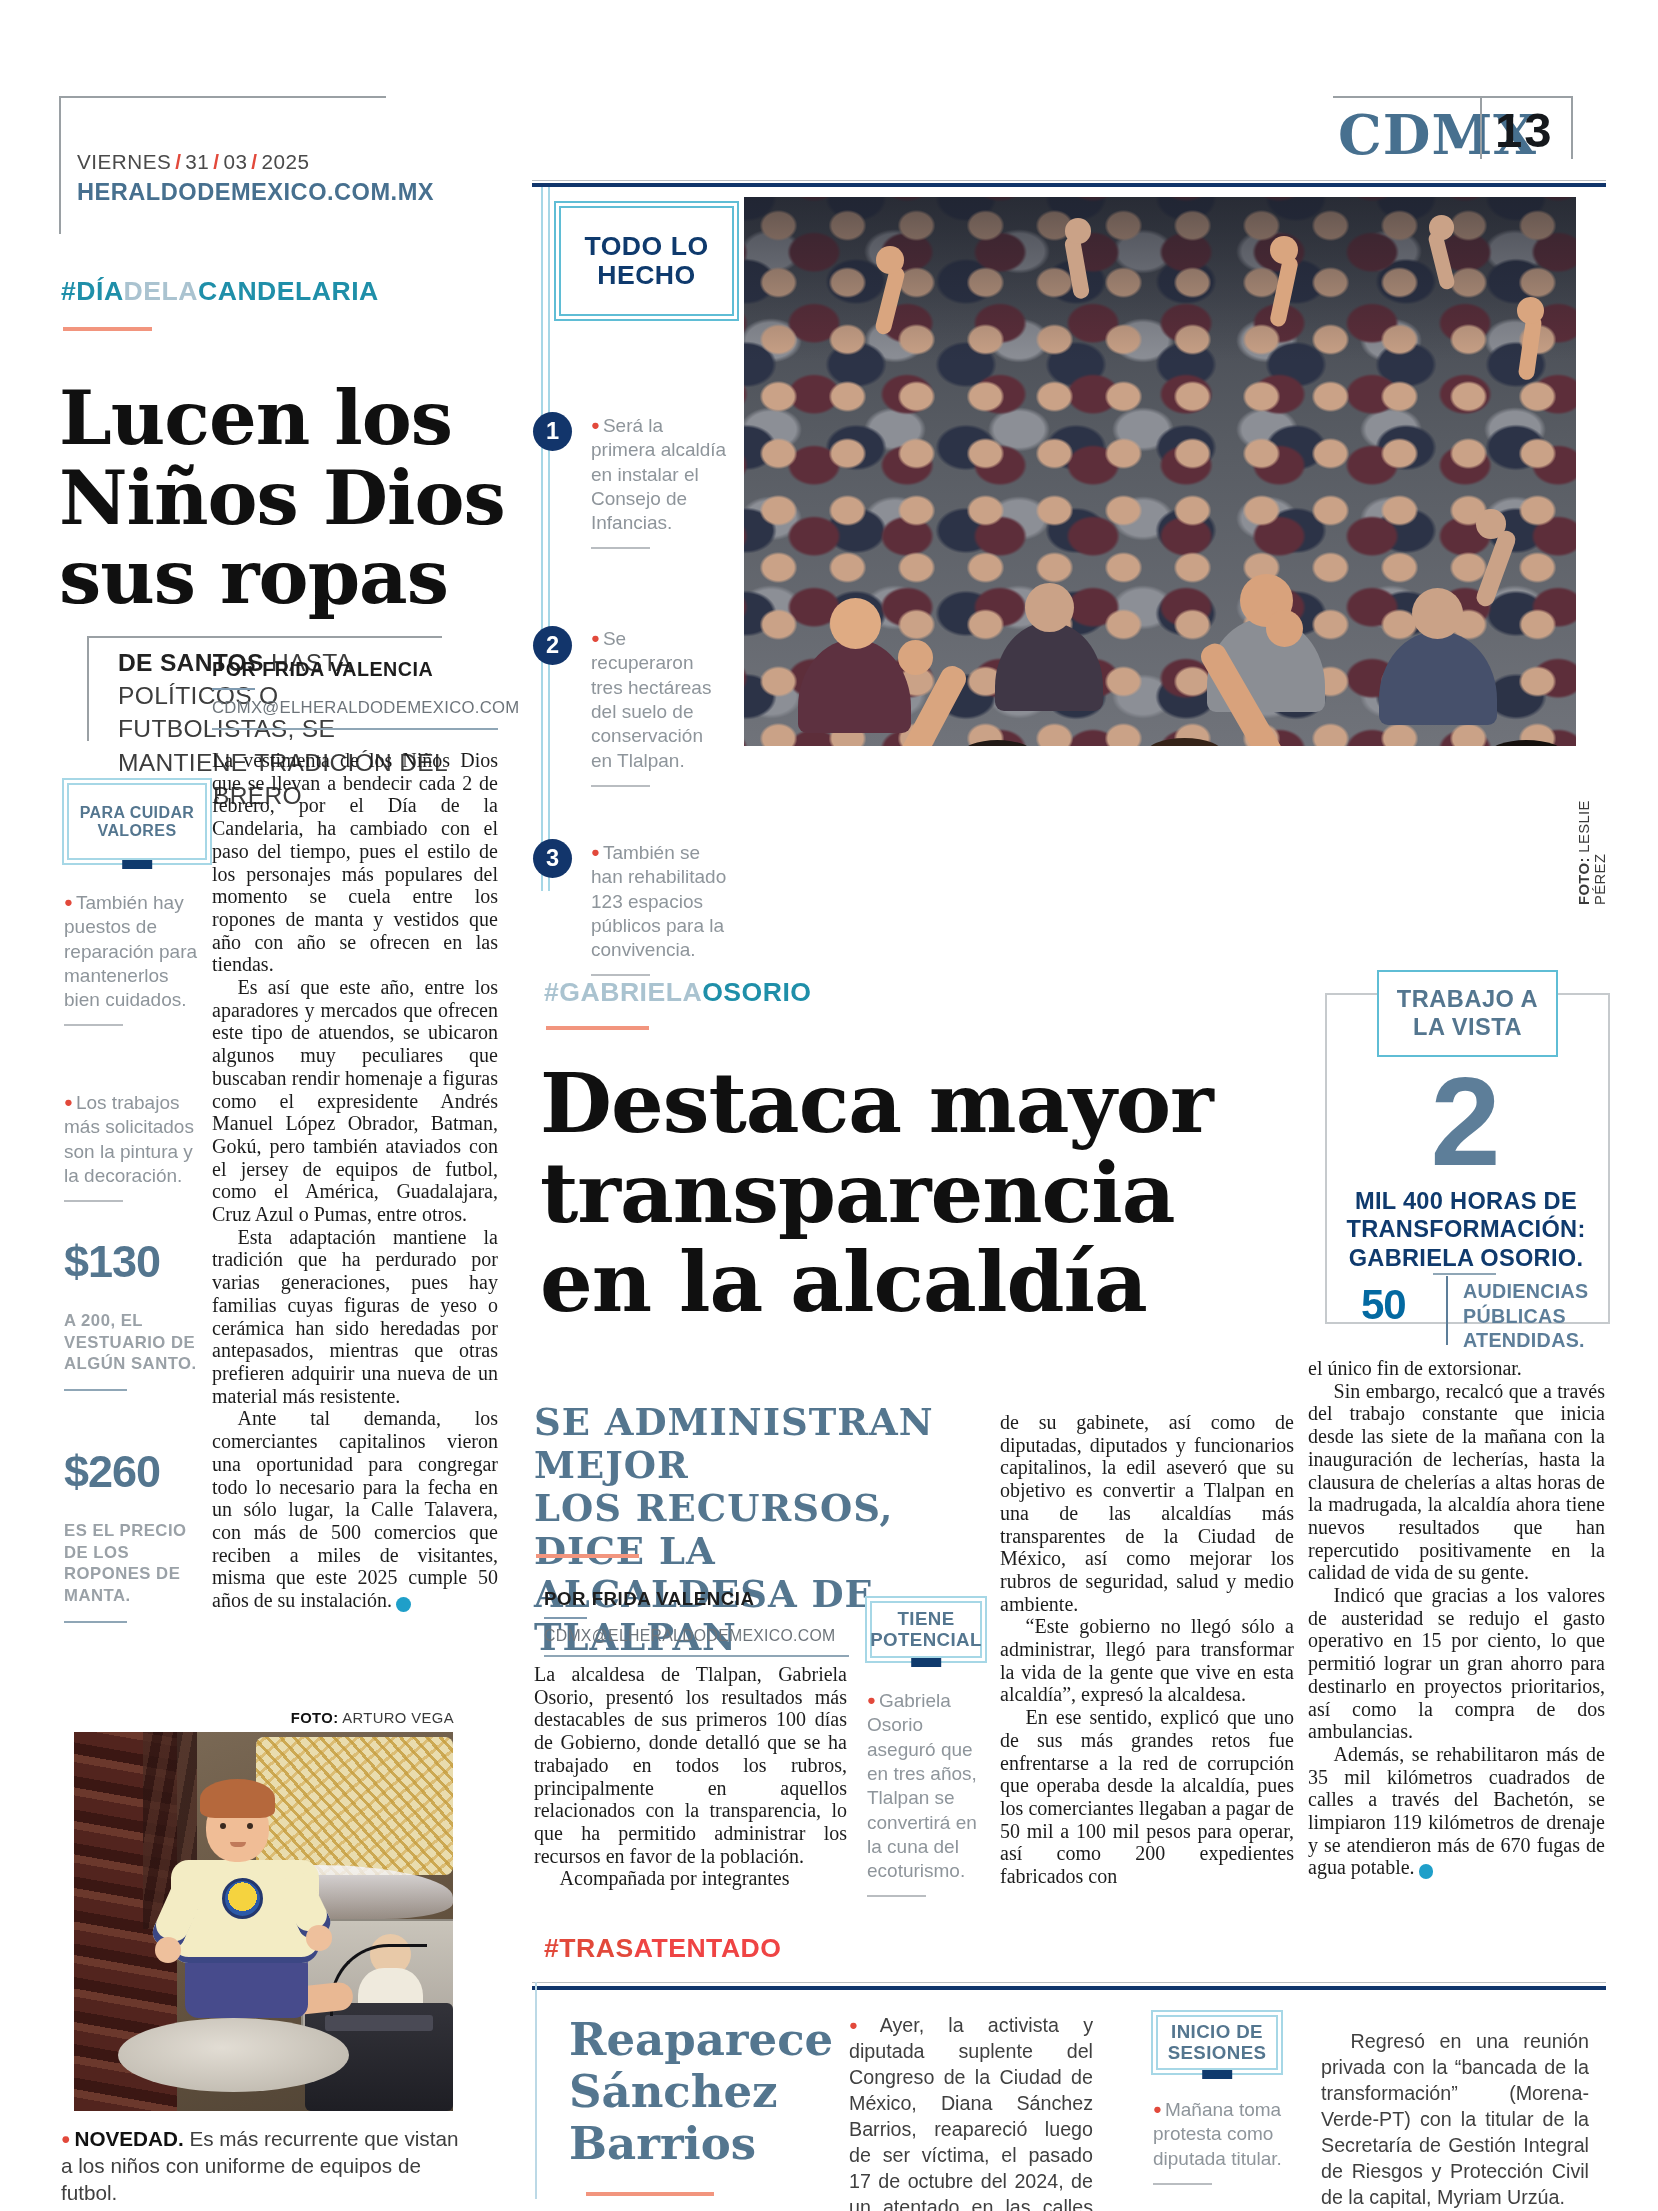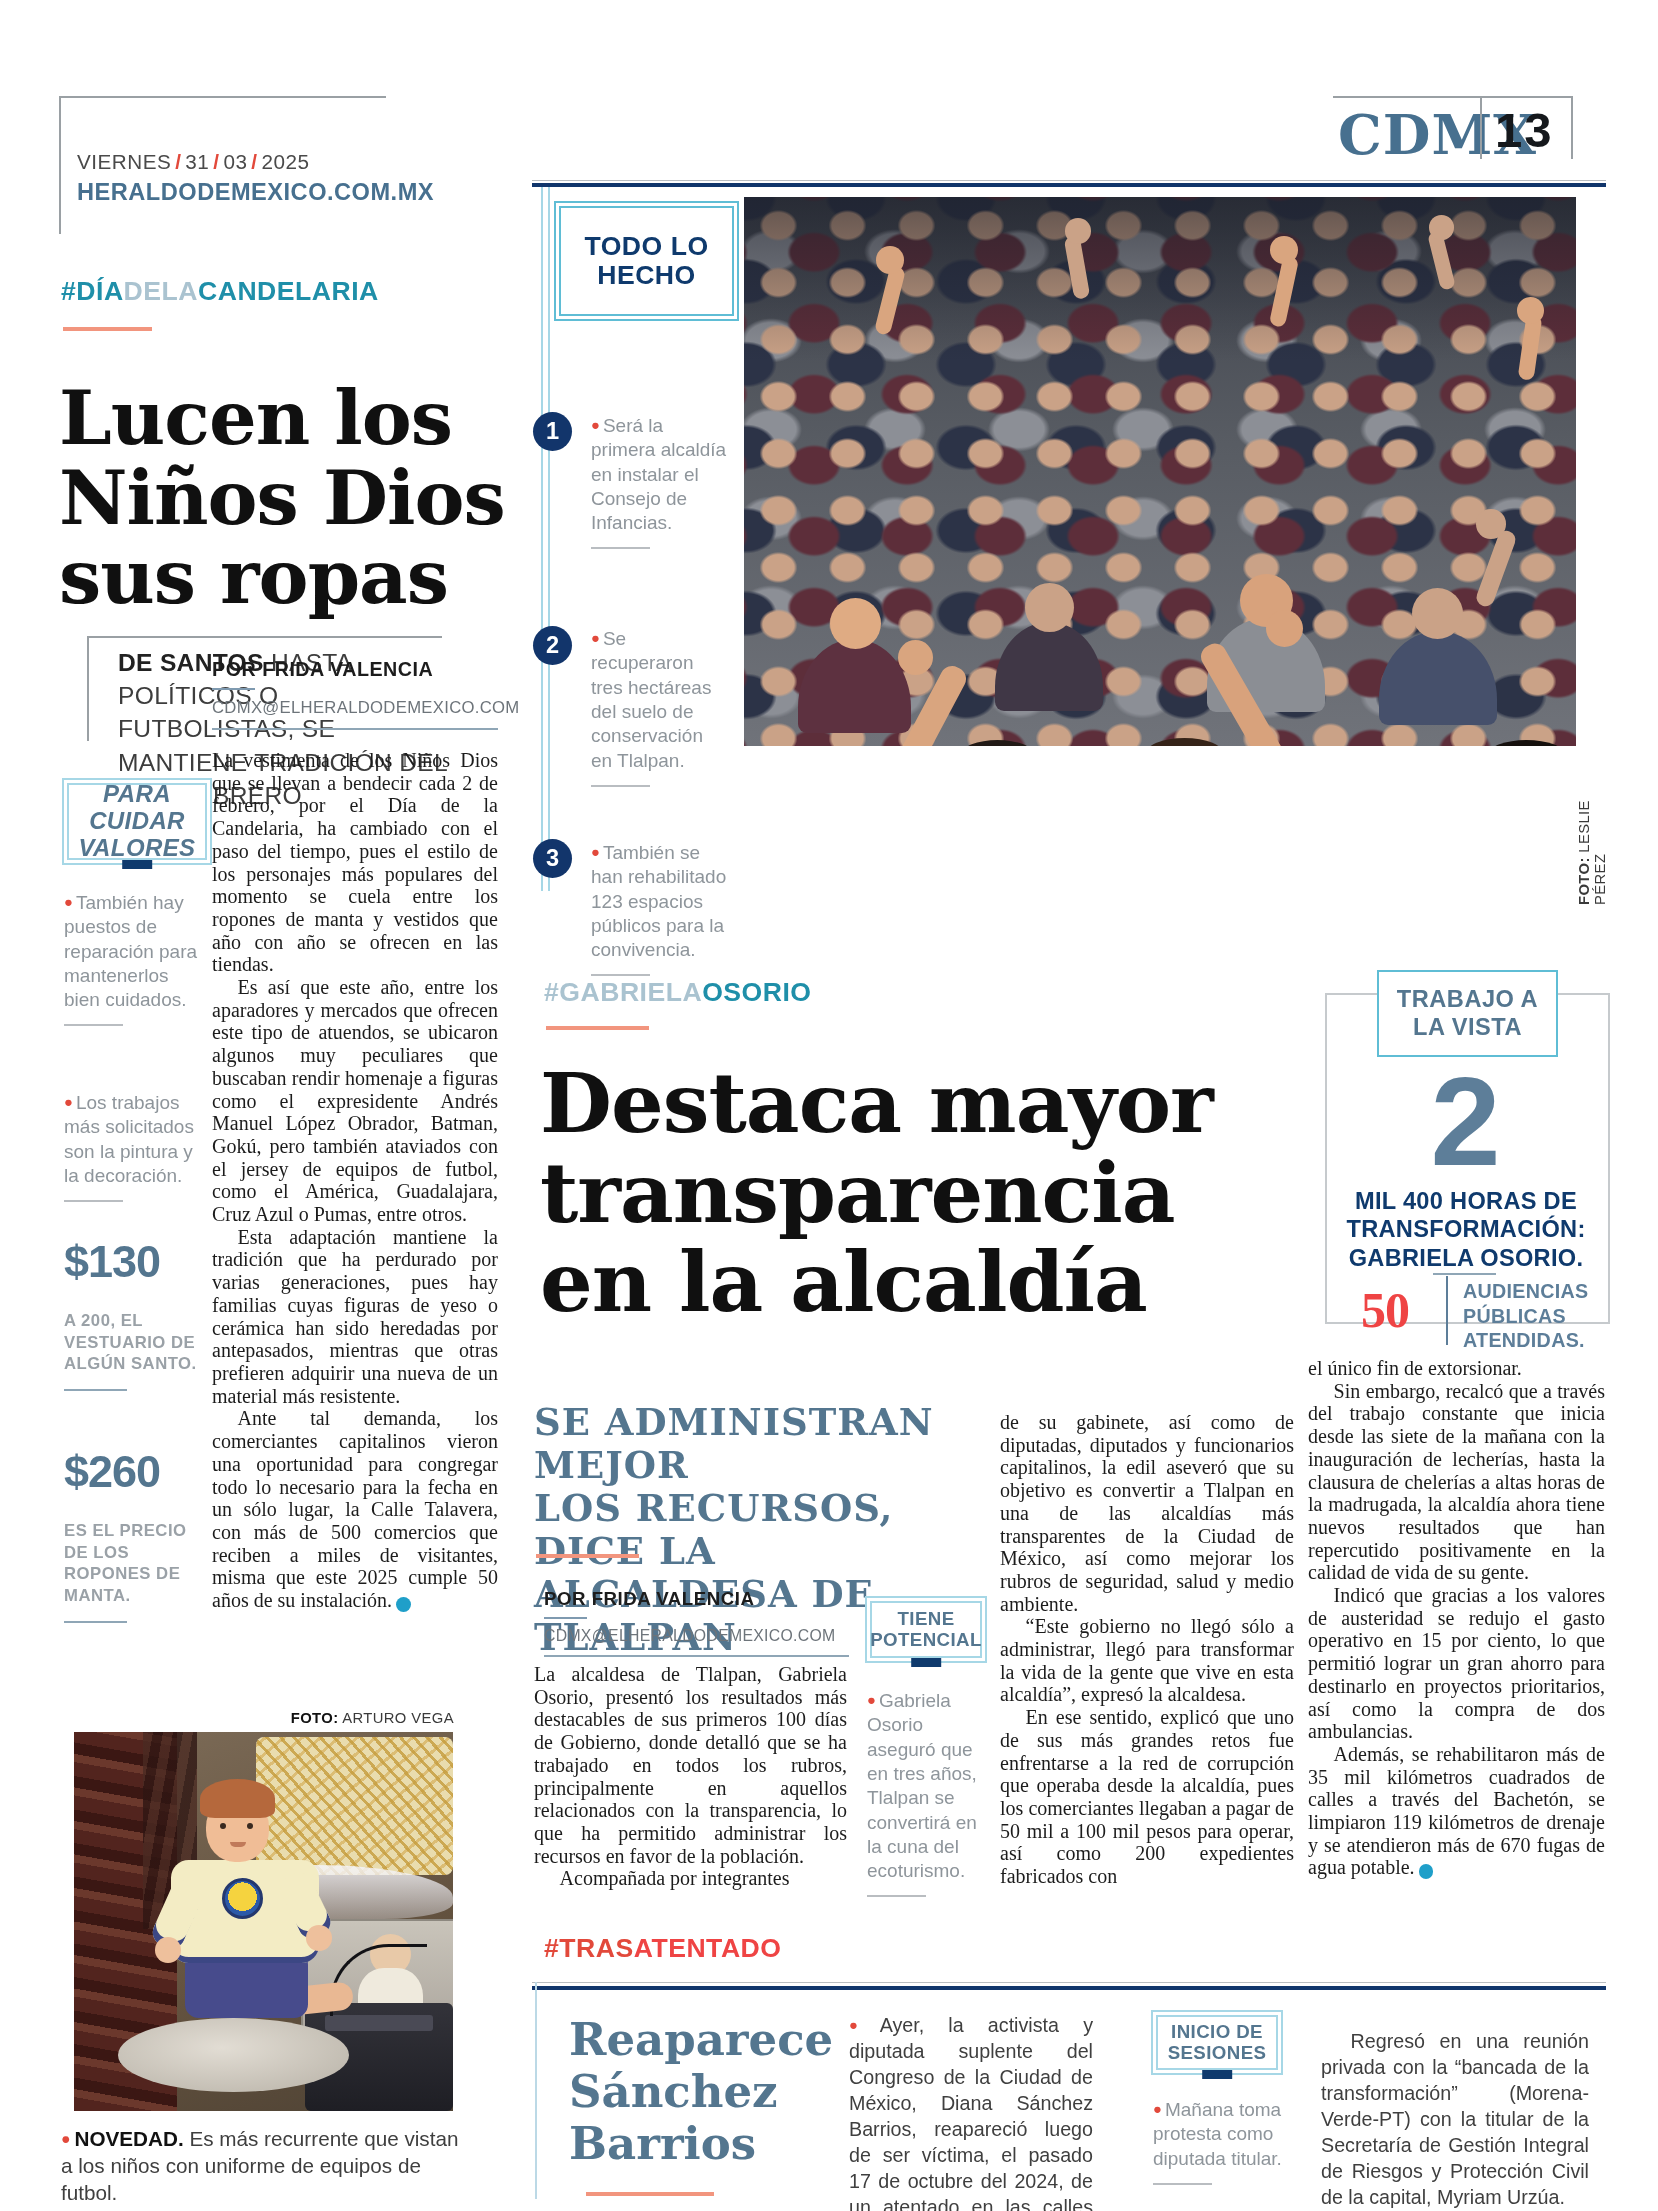--- a/index.html
+++ b/index.html
@@ -57,21 +57,21 @@
   
   .numcircle{width:39px;height:39px;border-radius:50%;background:#12356b;color:#fff;
              font-weight:bold;font-size:23.6px;display:flex;align-items:center;justify-content:center;}
   .vline-cyan{width:2px;background:#a6d7e6;}
   
   .bigbox{border:2px solid #c6cacd;background:#fff;}
   .bigbox-title{background:#fff;border:2px solid #5fbdd5;display:flex;align-items:center;justify-content:center;
                 text-align:center;font-weight:bold;color:#54768f;font-size:23.6px;line-height:1.15;letter-spacing:0.5px;}
   .bignum{font-size:126px;font-weight:bold;color:#5d7e99;line-height:1;}
   .biglabel{font-size:23.6px;font-weight:bold;color:#0f3a6d;text-align:center;line-height:1.2;letter-spacing:0.3px;}
-  .cyannum{font-size:50px;font-weight:bold;color:#ef4444;letter-spacing:-1px;font-family:Liberation Serif, serif;}
+  .cyannum{font-size:42px;font-weight:bold;color:#0369a1;letter-spacing:-1px;}
   .slate-vrule{width:2px;background:#5d7e99;}
   .slatelabel{font-size:19.7px;font-weight:bold;color:#5d7e99;line-height:1.25;letter-spacing:0.3px;}
   
   .rule-thin{height:1px;background:#b9bdc1;}
   .rule-navy{height:3.9px;background:#10356b;}
   
   .credit{font-size:14.8px;color:#3a3a3a;letter-spacing:0.4px;}
   .credit b{color:#111;}
   .vcred{writing-mode:vertical-rl;transform:rotate(180deg);font-size:14.8px;color:#3a3a3a;letter-spacing:0.4px;}
   .caption{font-size:20.7px;line-height:1.3;color:#3f3f3f;}
@@ -123,21 +123,21 @@
     <span style="display:block">Lucen los</span>
     <span style="display:block">Niños Dios</span>
     <span style="display:block">sus ropas</span>
   </div>
 
   <div class="abs bracket" style="left:87px;top:636px;width:353px;height:103px;"></div>
   <div class="abs deck1" style="left:118px;top:646px;width:343px;"><b>DE SANTOS</b><span> HASTA POLÍTICOS O FUTBOLISTAS, SE MANTIENE TRADICIÓN DEL 2 DE FEBRERO</span></div>
 
   <div class="abs tealbox" style="left:62px;top:778px;width:146px;height:83px;">
     <div class="inner"></div>
-    <div class="txt" style="font-size:24px;line-height:1.12;font-style:italic;">PARA CUIDAR VALORES</div>
+    <div class="txt" style="font-size:16px;line-height:1.12;">PARA CUIDAR VALORES</div>
     <div class="tab"></div>
   </div>
   <div class="abs railtxt" style="left:64px;top:891px;width:143px;"><span class="dot">●</span><span>También hay puestos de reparación para mantenerlos bien cuidados.</span>
     <div class="rail-rule"></div>
   </div>
   <div class="abs railtxt" style="left:64px;top:1091px;width:143px;"><span class="dot">●</span><span>Los trabajos más solici­tados son la pintura y la decoración.</span>
     <div class="rail-rule"></div>
   </div>
   <div class="abs statval" style="left:64px;top:1236px;">$130</div>
   <div class="abs statlab" style="left:64px;top:1302px;width:133px;"><span>A 200, EL VESTUARIO DE ALGÚN SANTO.</span>

